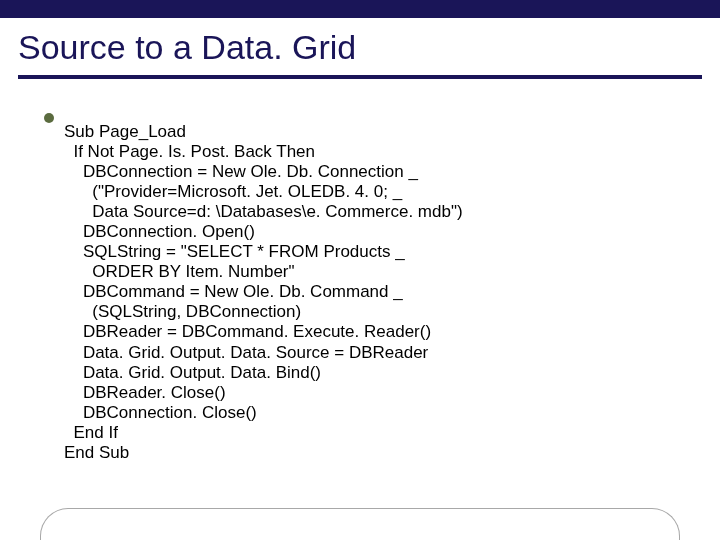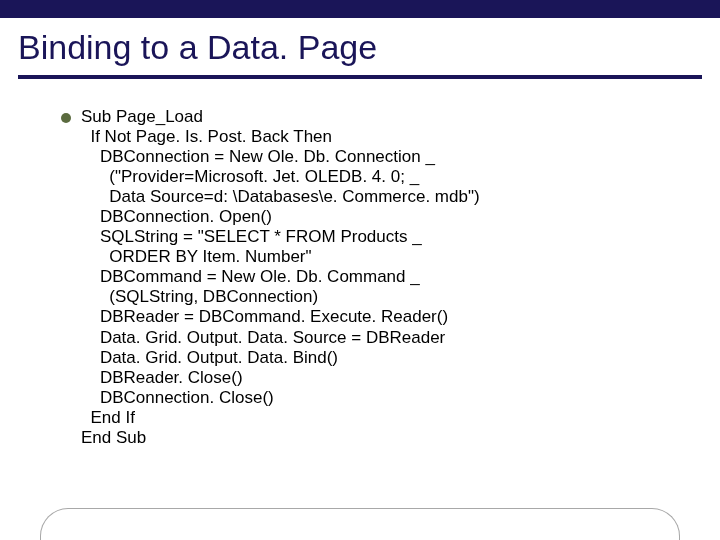--- a/index.html
+++ b/index.html
@@ -21,22 +21,21 @@
     color: #1a1558;
     padding: 10px 0 8px 18px;
     font-weight: normal;
   }
   .divider {
     margin: 0 18px 0 18px;
     border-bottom: 4px solid #1a1558;
   }
   .content-wrap {
     position: relative;
-    padding: 28px 20px 0 64px;
-    margin-left: 17px;
+    padding: 43px 20px 0 64px;
   }
   .bullet {
     position: absolute;
     left: 44px;
     top: 34px;
     width: 10px;
     height: 10px;
     border-radius: 50%;
     background: #5b6b3f;
   }
@@ -59,21 +58,21 @@
     border-top-left-radius: 28px;
     border-top-right-radius: 28px;
     background: #fff;
   }
 </style>
 </head>
 <body>
 
 <div class="header-bar"></div>
 
-<h1 class="title">Binding to a Data. Page</h1>
+<h1 class="title">Source to a Data. Grid</h1>
 
 <div class="divider"></div>
 
 <div class="content-wrap">
   <div class="bullet"></div>
   <div class="code" id="code-block">Sub Page_Load
   If Not Page. Is. Post. Back Then
     DBConnection = New Ole. Db. Connection _
       ("Provider=Microsoft. Jet. OLEDB. 4. 0; _
       Data Source=d: \Databases\e. Commerce. mdb")

